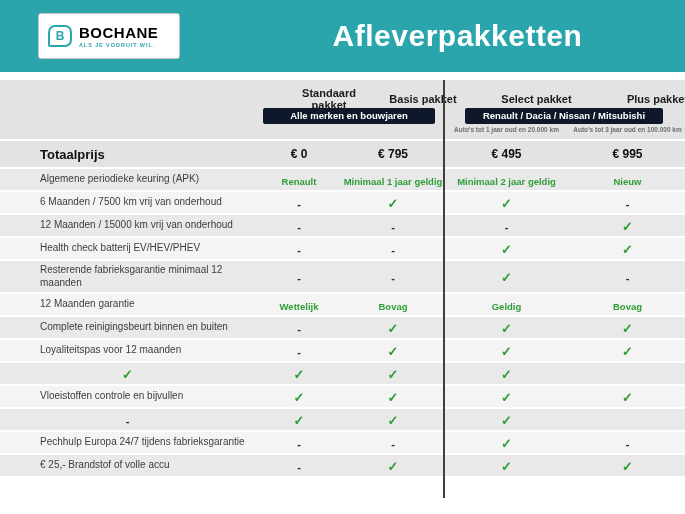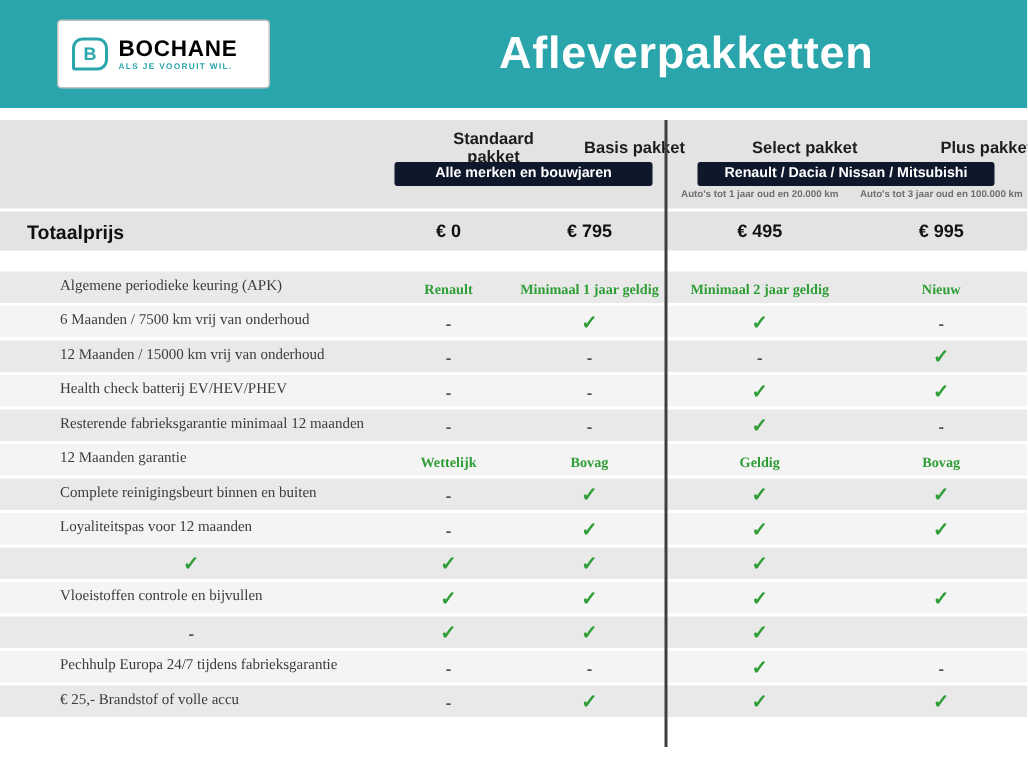--- a/index.html
+++ b/index.html
@@ -26,25 +26,25 @@
   .col-header { text-align:center; font-size:11px; font-weight:bold; color:#1c1c1c; }
   .col-headers { height:20px;padding-left:30px; }
   .badge-row { height:17px; }
   .badge { background:#0f172a; color:#fff; font-size:9.5px; font-weight:bold; text-align:center;
            border-radius:2px; padding:2.5px 0; }
   .badge-left { grid-column:2/4; margin:0 8px; }
   .badge-right { grid-column:4/6; margin:0 22px; }
   .notes-row { height:12px; align-items:start; }
   .note { text-align:center; font-size:6.5px; font-weight:bold; color:#6e6e6e; padding-top:2px; }
   .totaal-row { height:28px; border-top:2px solid #fff; margin-top:3px; }
-  .totaal-label { font-size:13px; font-weight:bold; color:#101010; padding-left:18px; }
+  .totaal-label { font-size:13px; font-weight:bold; color:#101010; padding-left:40px; }
   .price { text-align:center; font-size:12px; font-weight:bold; color:#101010; }
 
   
-  .rows { margin-top:14px;font-family:Liberation Serif, serif; }
+  .rows { margin-top:2px; }
   .row { min-height:21px; margin-bottom:2px; }
   .row.shade-a { background:#E9E9E9; }
   .row.shade-b { background:#F4F4F4; }
   .row-label { font-size:10px; color:#3c3c3c; padding:3px 10px 3px 40px; line-height:1.25; }
   .val { text-align:center; }
   .val .dash { font-weight:bold; color:#2b2b2b; font-size:11px; }
   .val .check { color:#2F9E36; font-size:13px; font-weight:bold; line-height:1; }
   .val .gtext { color:#2F9E36; font-size:9.5px; font-weight:bold; }
 
   

